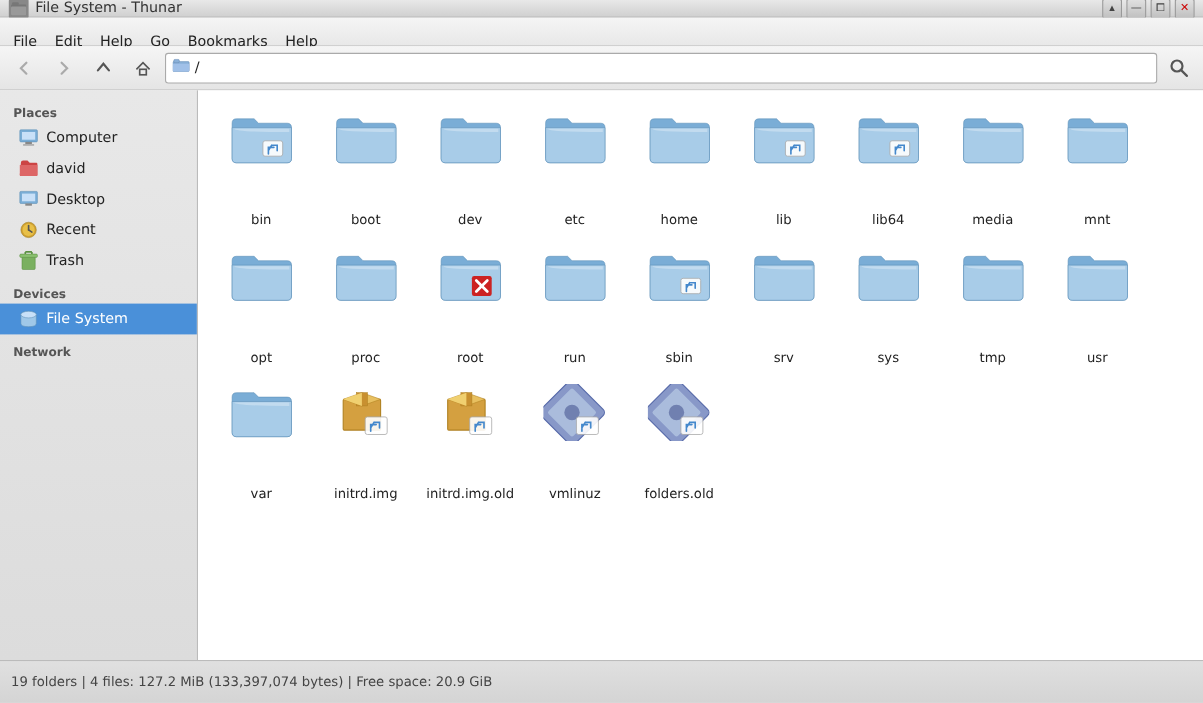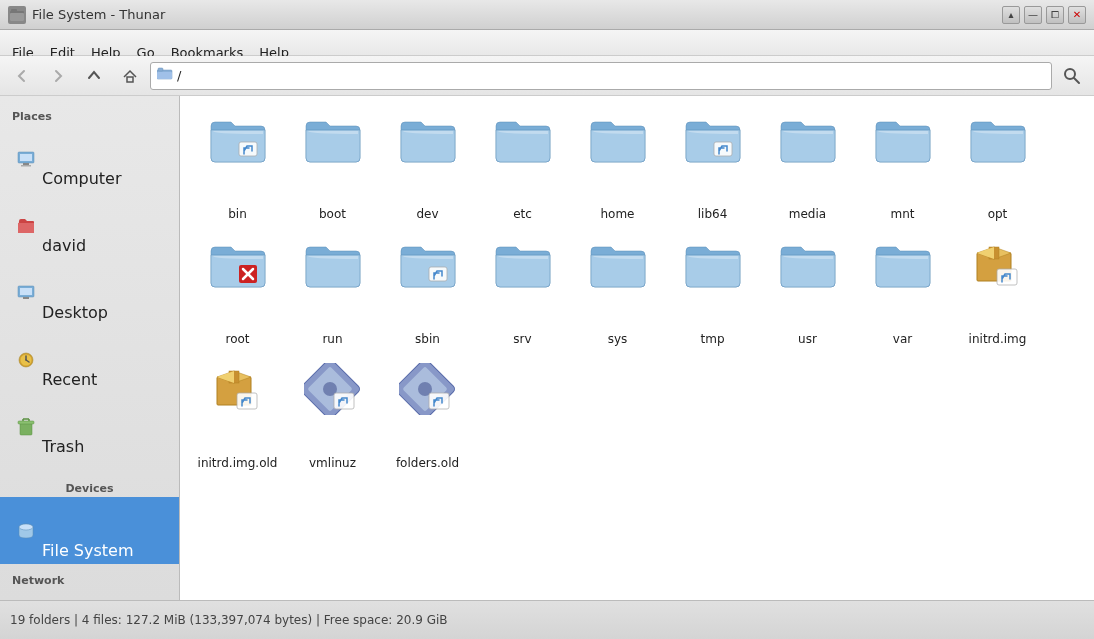--- a/index.html
+++ b/index.html
@@ -11,21 +11,21 @@
       height: 639px;
       overflow: hidden;
       display: flex;
       flex-direction: column;
     }
 
     
     .titlebar {
       background: linear-gradient(to bottom, #e8e8e8, #d0d0d0);
       border-bottom: 1px solid #aaa;
-      height: 30px;
+      height: 16px;
       display: flex;
       align-items: center;
       justify-content: space-between;
       padding: 0 8px;
       flex-shrink: 0;
       gap: 46px;
     }
     .titlebar-icon {
       width: 18px; height: 18px;
       background: #888;
@@ -150,21 +150,21 @@
       background: #4a90d9;
       color: white;
     }
     .sidebar-item.active .sidebar-item-label { color: white; }
     .sidebar-item-icon {
       width: 20px; height: 20px;
       margin-right: 6px;
       display: flex; align-items: center; justify-content: center;
       flex-shrink: 0;
     }
-    .sidebar-item-label { font-size: 16px; margin-top: 40px; }
+    .sidebar-item-label { font-size: 13px; }
 
     
     .content {
       flex: 1;
       background: white;
       overflow-y: auto;
       padding: 10px;
     }
 
     
@@ -336,21 +336,21 @@
               <rect x="3" y="5" width="12" height="12" rx="1" fill="#7ab060" stroke="#5a9040" stroke-width="0.5"></rect>
               <rect x="1" y="3" width="16" height="3" rx="1" fill="#8ac070" stroke="#5a9040" stroke-width="0.5"></rect>
               <line x1="6" y1="3" x2="6" y2="1" stroke="#5a9040" stroke-width="1.5"></line>
               <line x1="12" y1="3" x2="12" y2="1" stroke="#5a9040" stroke-width="1.5"></line>
               <line x1="6" y1="1" x2="12" y2="1" stroke="#5a9040" stroke-width="1.5"></line>
             </svg>
           </div>
           <span class="sidebar-item-label">Trash</span>
         </div>
       </div>
-    <div class="sidebar-section-title" style="margin-top:16px;text-align:center;">Devices</div>
+    <div class="sidebar-section-title" style="margin-top:4px;">Devices</div>
     <div id="devices-items">
         <div class="sidebar-item active">
           <div class="sidebar-item-icon">
             <svg width="18" height="18" viewBox="0 0 18 18">
               <ellipse cx="9" cy="5" rx="7" ry="3" fill="#7aadd6" stroke="#5a8db6" stroke-width="0.5"></ellipse>
               <path d="M2 5 L2 13 Q2 16 9 16 Q16 16 16 13 L16 5" fill="#a0c8e8" stroke="#5a8db6" stroke-width="0.5"></path>
               <ellipse cx="9" cy="5" rx="7" ry="3" fill="#c8e0f8" stroke="#5a8db6" stroke-width="0.5"></ellipse>
             </svg>
           </div>
           <span class="sidebar-item-label">File System</span>
@@ -438,20 +438,35 @@
 
     <path d="M2 12 Q2 8 6 8 L22 8 L26 12 L52 12 Q56 12 56 16 L56 44 Q56 48 52 48 L6 48 Q2 48 2 44 Z" fill="#7aadd6" stroke="#5a8db6" stroke-width="0.5"></path>
 
     <path d="M2 16 L56 16 L56 44 Q56 48 52 48 L6 48 Q2 48 2 44 Z" fill="#a8cce8" stroke="#5a8db6" stroke-width="0.5"></path>
 
     <path d="M4 17 L54 17 L54 20 Q4 20 4 17 Z" fill="rgba(255,255,255,0.3)"></path>
     <rect x="30" y="28" width="18" height="14" rx="2" fill="white" stroke="#aaa" stroke-width="0.8" opacity="0.9"></rect>
     <path d="M35 40 L35 34 L40 34 M38 32 L43 32 L43 37 M38 32 L35 37" stroke="#4488cc" stroke-width="1.5" fill="none" stroke-linecap="round"></path>
   </svg>
           </div>
+          <div class="file-name">lib</div>
+        </div>
+        <div class="file-item">
+          <div class="file-icon">
+            <svg width="58" height="52" viewBox="0 0 58 52">
+
+    <path d="M2 12 Q2 8 6 8 L22 8 L26 12 L52 12 Q56 12 56 16 L56 44 Q56 48 52 48 L6 48 Q2 48 2 44 Z" fill="#7aadd6" stroke="#5a8db6" stroke-width="0.5"></path>
+
+    <path d="M2 16 L56 16 L56 44 Q56 48 52 48 L6 48 Q2 48 2 44 Z" fill="#a8cce8" stroke="#5a8db6" stroke-width="0.5"></path>
+
+    <path d="M4 17 L54 17 L54 20 Q4 20 4 17 Z" fill="rgba(255,255,255,0.3)"></path>
+    <rect x="30" y="28" width="18" height="14" rx="2" fill="white" stroke="#aaa" stroke-width="0.8" opacity="0.9"></rect>
+    <path d="M35 40 L35 34 L40 34 M38 32 L43 32 L43 37 M38 32 L35 37" stroke="#4488cc" stroke-width="1.5" fill="none" stroke-linecap="round"></path>
+  </svg>
+          </div>
           <div class="file-name">lib64</div>
         </div>
         <div class="file-item">
           <div class="file-icon">
             <svg width="58" height="52" viewBox="0 0 58 52">
 
     <path d="M2 12 Q2 8 6 8 L22 8 L26 12 L52 12 Q56 12 56 16 L56 44 Q56 48 52 48 L6 48 Q2 48 2 44 Z" fill="#7aadd6" stroke="#5a8db6" stroke-width="0.5"></path>
 
     <path d="M2 16 L56 16 L56 44 Q56 48 52 48 L6 48 Q2 48 2 44 Z" fill="#a8cce8" stroke="#5a8db6" stroke-width="0.5"></path>
 
@@ -481,20 +496,34 @@
 
     <path d="M2 12 Q2 8 6 8 L22 8 L26 12 L52 12 Q56 12 56 16 L56 44 Q56 48 52 48 L6 48 Q2 48 2 44 Z" fill="#7aadd6" stroke="#5a8db6" stroke-width="0.5"></path>
 
     <path d="M2 16 L56 16 L56 44 Q56 48 52 48 L6 48 Q2 48 2 44 Z" fill="#a8cce8" stroke="#5a8db6" stroke-width="0.5"></path>
 
     <path d="M4 17 L54 17 L54 20 Q4 20 4 17 Z" fill="rgba(255,255,255,0.3)"></path>
 
   </svg>
           </div>
           <div class="file-name">opt</div>
+        </div>
+        <div class="file-item">
+          <div class="file-icon">
+            <svg width="58" height="52" viewBox="0 0 58 52">
+
+    <path d="M2 12 Q2 8 6 8 L22 8 L26 12 L52 12 Q56 12 56 16 L56 44 Q56 48 52 48 L6 48 Q2 48 2 44 Z" fill="#7aadd6" stroke="#5a8db6" stroke-width="0.5"></path>
+
+    <path d="M2 16 L56 16 L56 44 Q56 48 52 48 L6 48 Q2 48 2 44 Z" fill="#a8cce8" stroke="#5a8db6" stroke-width="0.5"></path>
+
+    <path d="M4 17 L54 17 L54 20 Q4 20 4 17 Z" fill="rgba(255,255,255,0.3)"></path>
+
+  </svg>
+          </div>
+          <div class="file-name">proc</div>
         </div>
         <div class="file-item">
           <div class="file-icon">
             <svg width="58" height="52" viewBox="0 0 58 52">
 
     <path d="M2 12 Q2 8 6 8 L22 8 L26 12 L52 12 Q56 12 56 16 L56 44 Q56 48 52 48 L6 48 Q2 48 2 44 Z" fill="#7aadd6" stroke="#5a8db6" stroke-width="0.5"></path>
 
     <path d="M2 16 L56 16 L56 44 Q56 48 52 48 L6 48 Q2 48 2 44 Z" fill="#a8cce8" stroke="#5a8db6" stroke-width="0.5"></path>
 
     <path d="M4 17 L54 17 L54 20 Q4 20 4 17 Z" fill="rgba(255,255,255,0.3)"></path>

